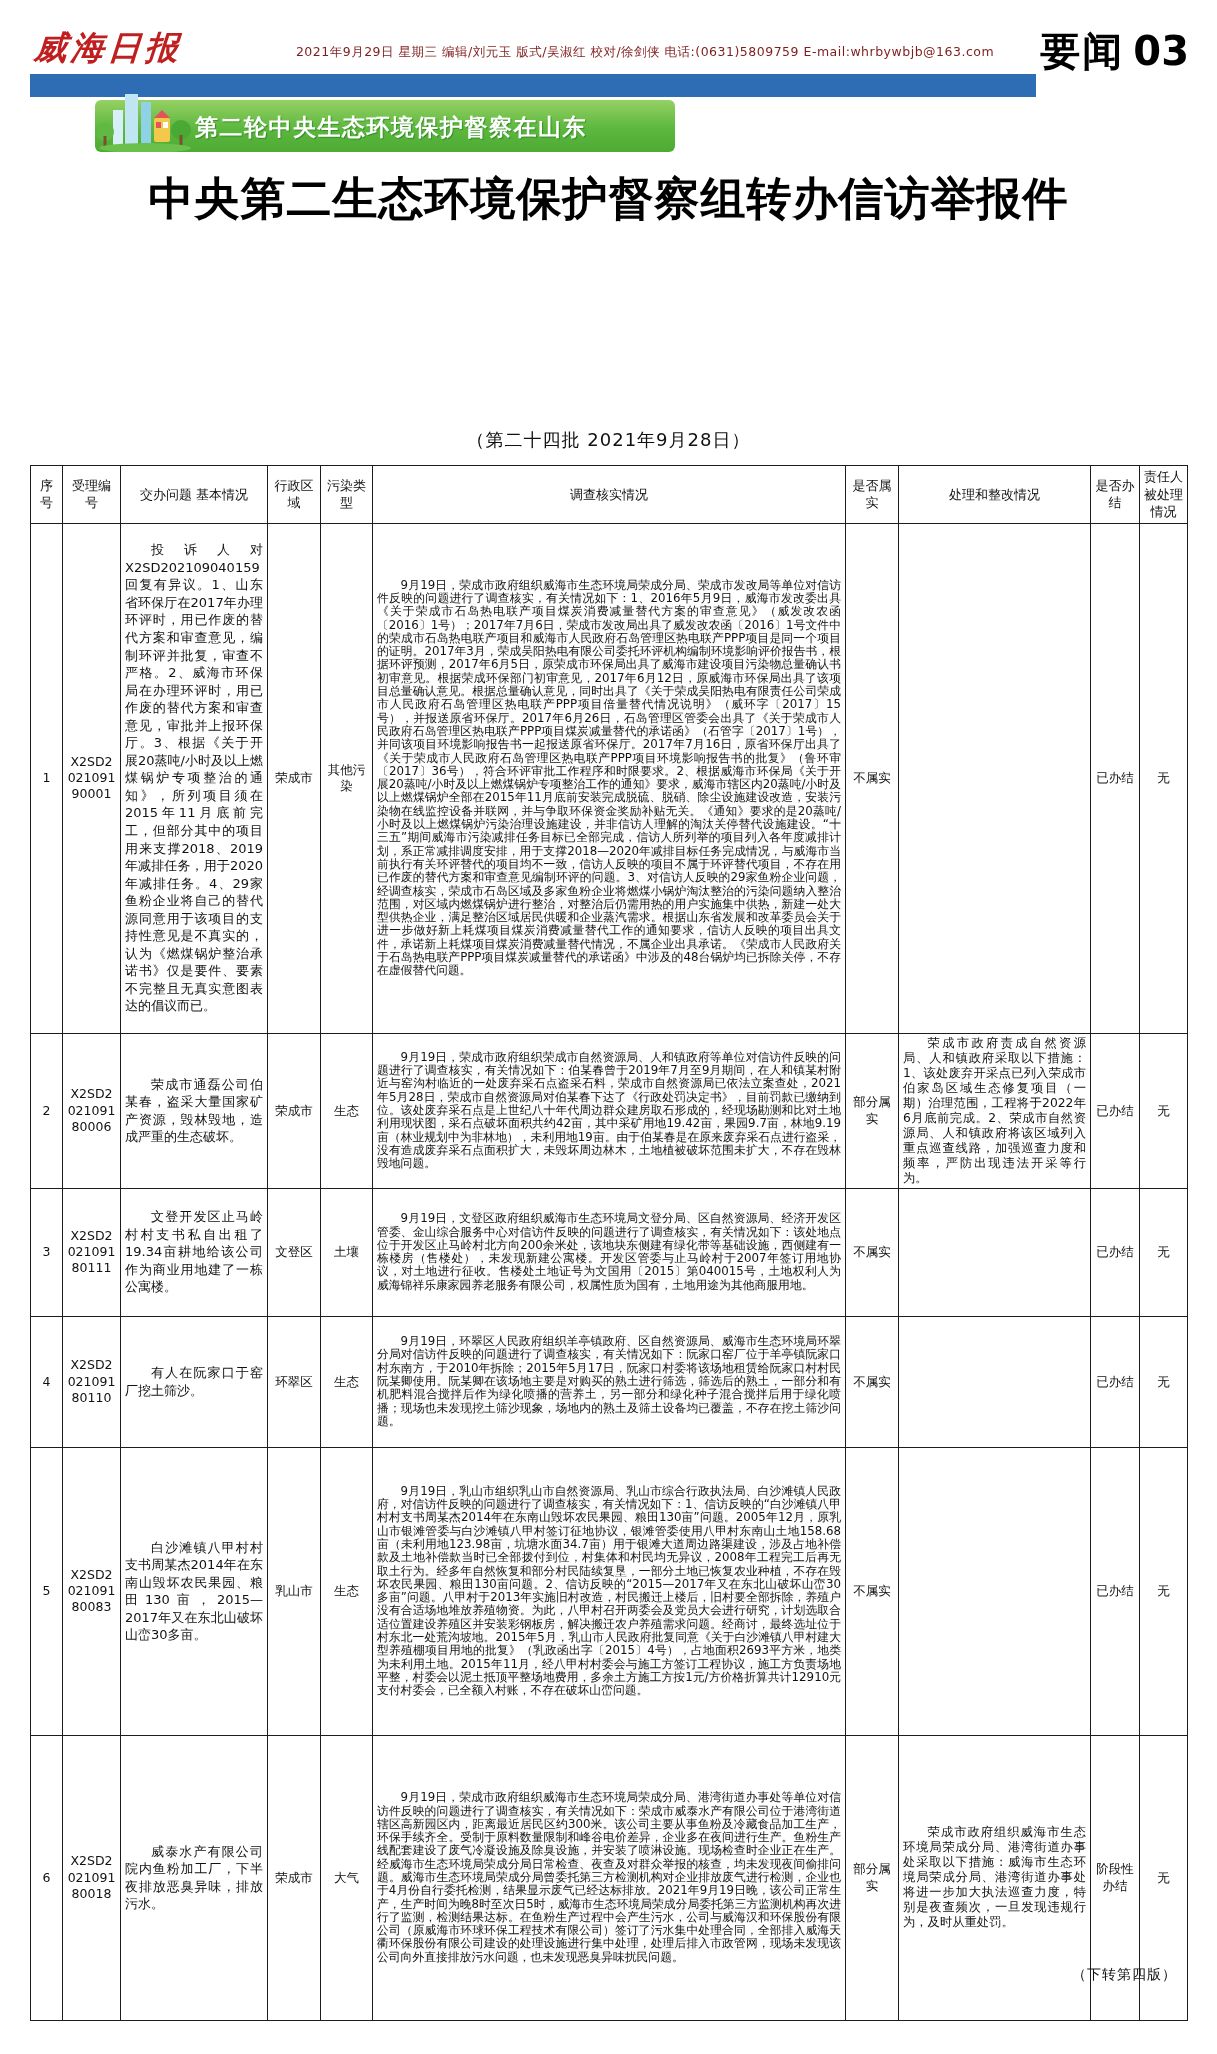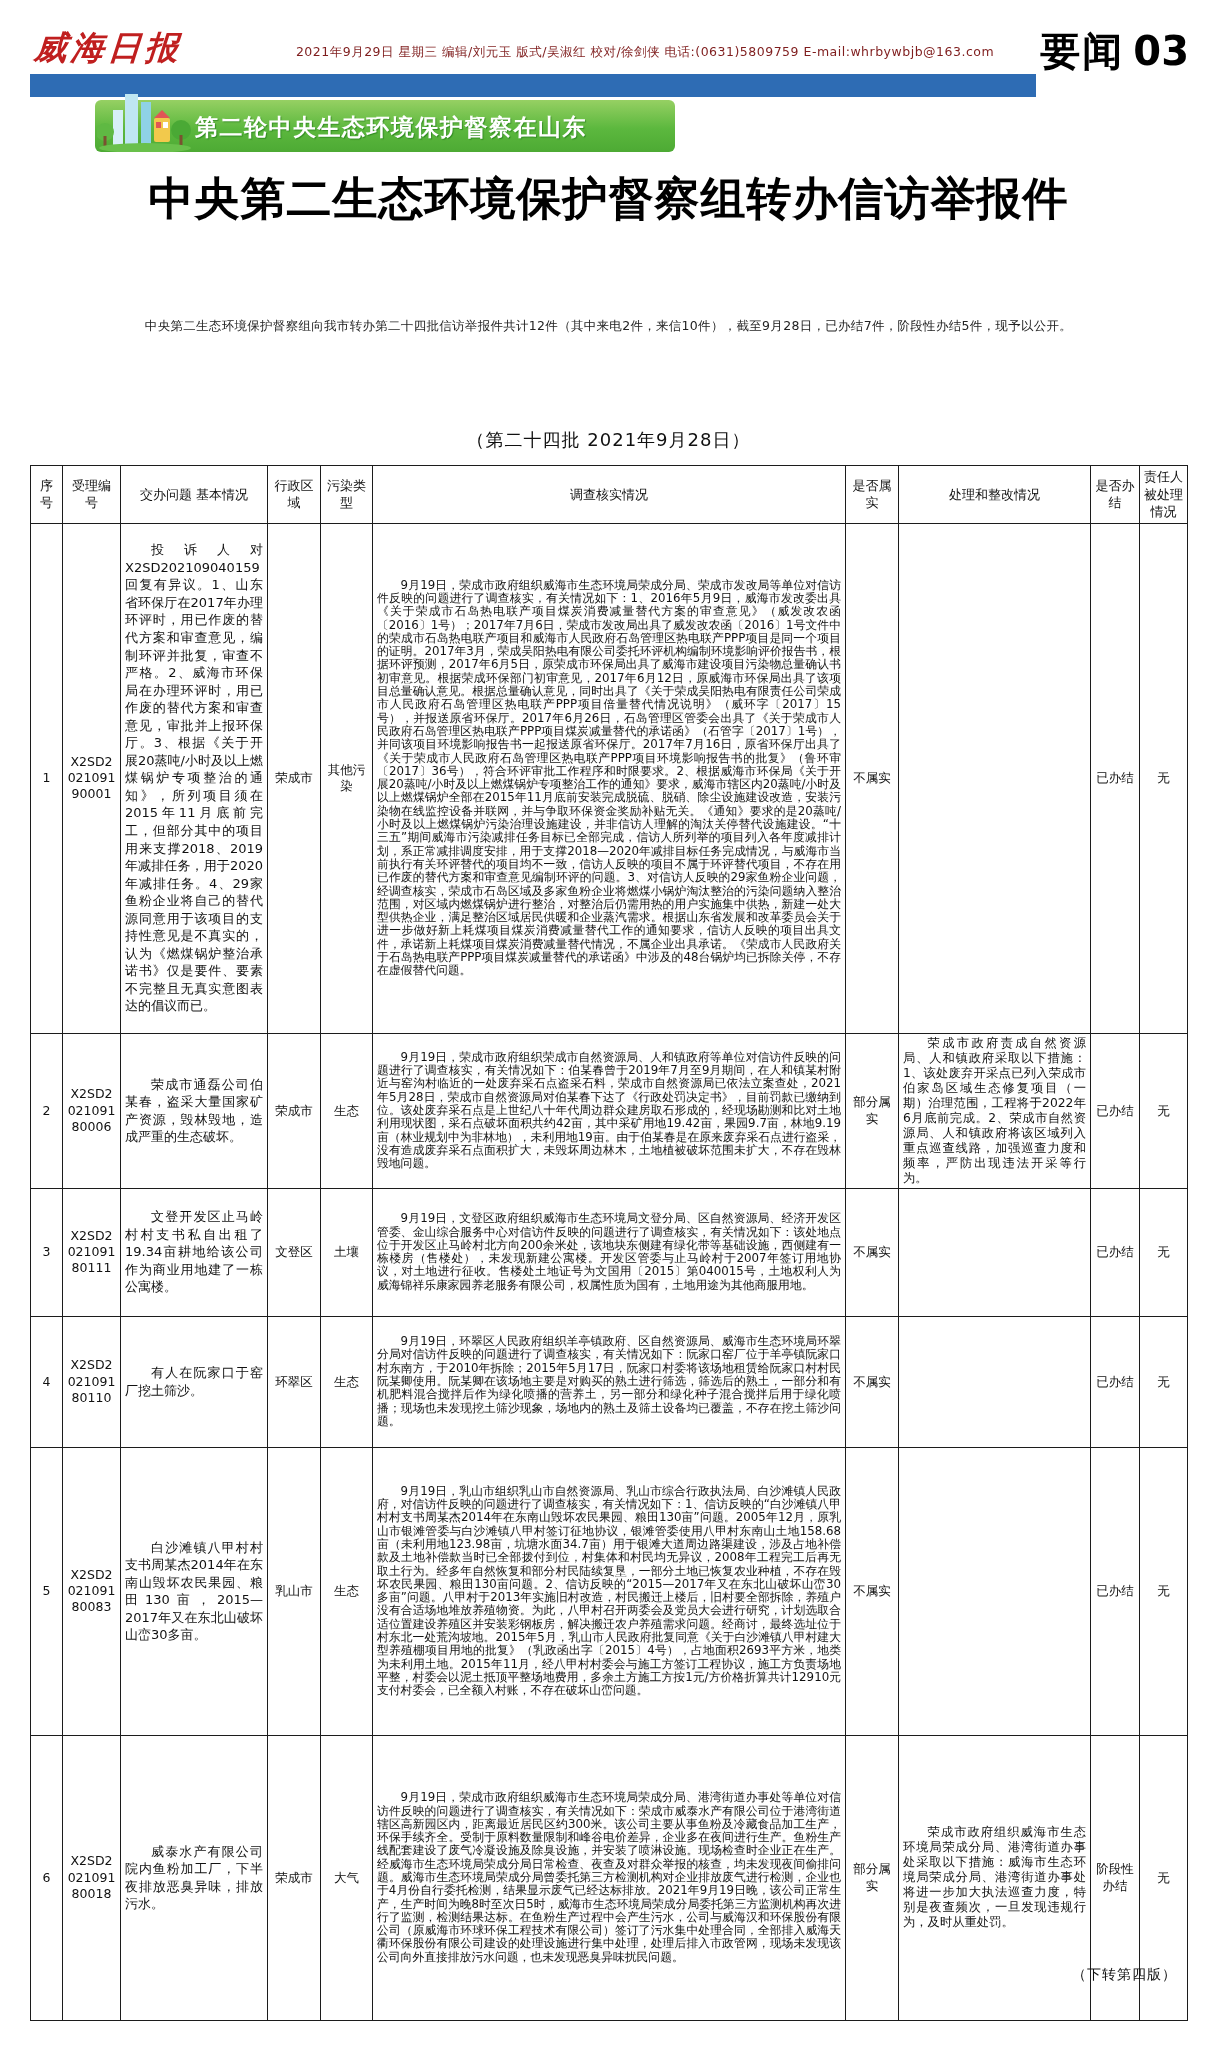--- a/index.html
+++ b/index.html
@@ -105,21 +105,20 @@
       <rect x="82.5" y="47" width="3" height="13" fill="#7a5230"></rect>
       <ellipse cx="48" cy="60" rx="46" ry="5" fill="#69c04b"></ellipse>
     </svg>
     <div class="banner-text">第二轮中央生态环境保护督察在山东</div>
   </div>
 
   <div class="main-title">
     <div>中央第二生态环境保护督察组转办信访举报件</div>
   </div>
 
-  <div class="intro" style="top:318px;">中央第二生态环境保护督察组向我市转办第二十四批信访举报件共计12件（其中来电2件，来信10件），截至9月28日，已办结7件，阶段性办结5件，现予以公开。</div>
 
   <div class="sub-note">（第二十四批 2021年9月28日）</div>
 
   <table class="report">
     <colgroup>
       <col style="width:32px">
         <col style="width:58px">
         <col style="width:147px">
       <col style="width:53px">
         <col style="width:52px">

